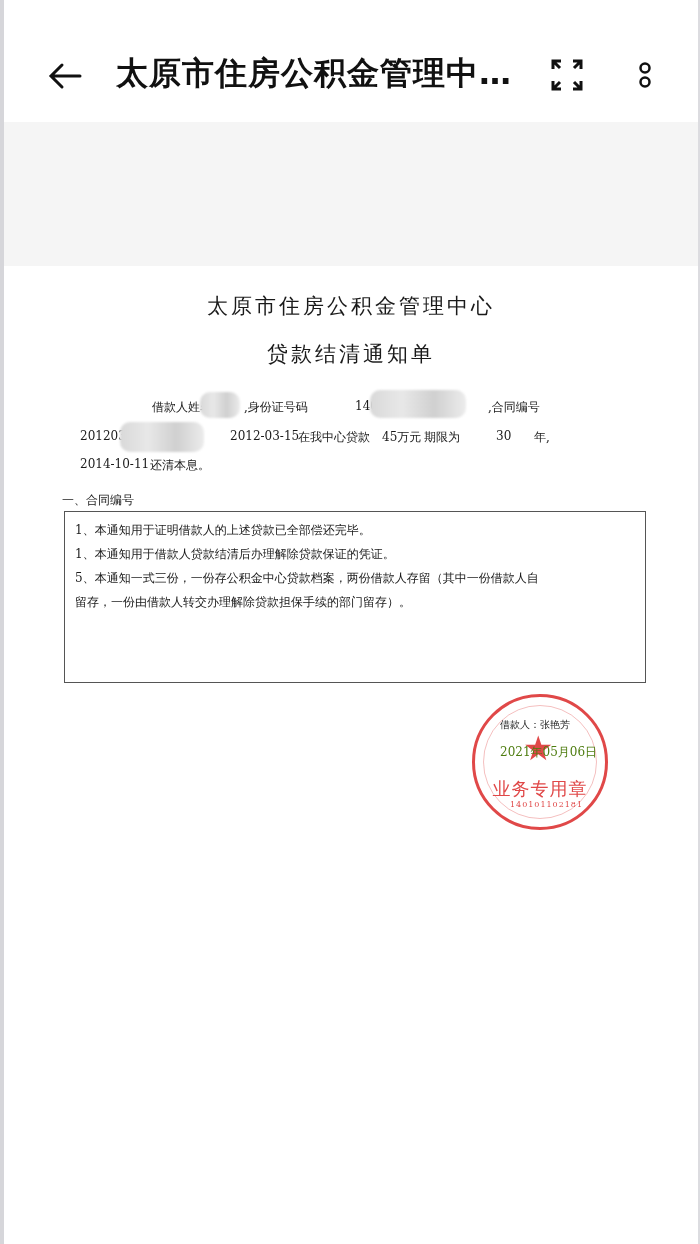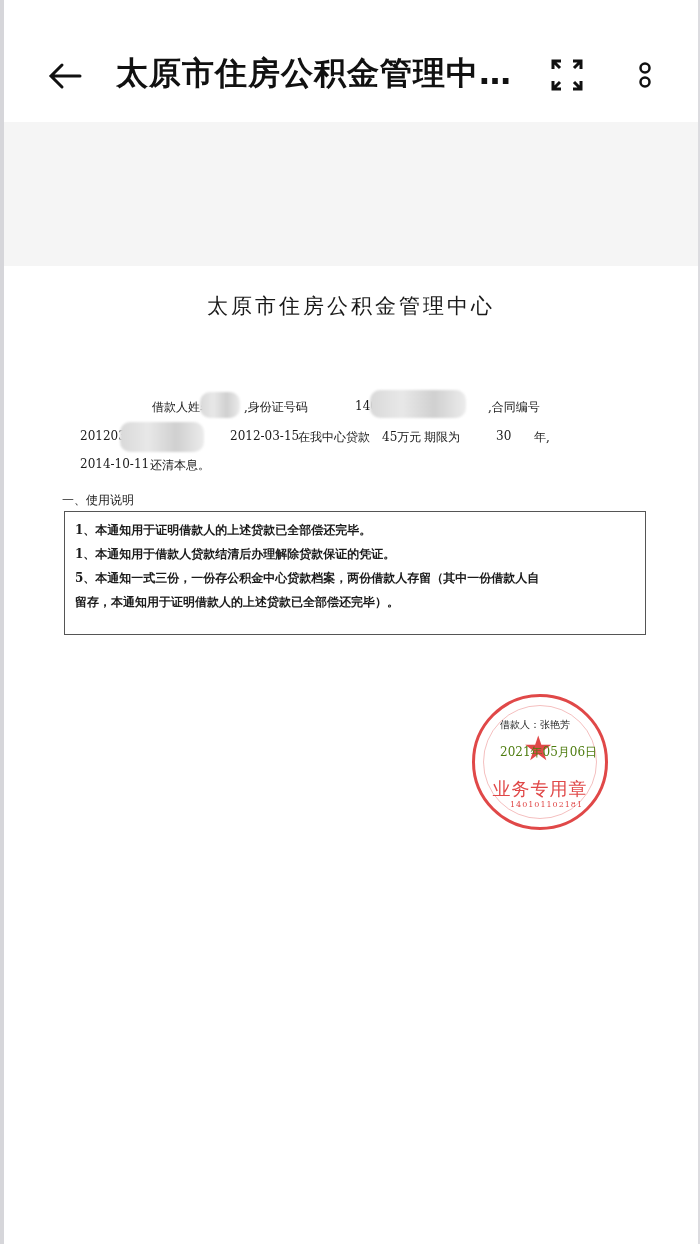--- a/index.html
+++ b/index.html
@@ -16,21 +16,21 @@
   .title { position: absolute; left: 112px; top: 52px; width: 410px; font-size: 32px; font-weight: bold; color: #111; white-space: nowrap; overflow: hidden; text-overflow: ellipsis; letter-spacing: 1px; }
   .expand-btn { position: absolute; left: 546px; top: 58px; width: 34px; height: 34px; cursor: pointer; }
   .more-btn { position: absolute; left: 630px; top: 58px; width: 22px; height: 34px; cursor: pointer; }
   .gray-band { position: absolute; left: 4px; right: 2px; top: 122px; height: 144px; background: #f5f5f5; }
   .doc { position: absolute; left: 4px; right: 2px; top: 266px; bottom: 0; background: #ffffff; font-family: "DejaVu Serif", "Liberation Serif", serif; color: #1a1a1a; }
   .doc-title { position: absolute; left: 0; right: 0; top: 26px; text-align: center; font-size: 21px; letter-spacing: 3px; }
   .doc-subtitle { position: absolute; left: 0; right: 0; top: 74px; text-align: center; font-size: 21px; letter-spacing: 3px; }
   .line { position: absolute; font-size: 12px; white-space: nowrap; }
   .blur { position: absolute; background: linear-gradient(90deg, #d9d9d9, #e8e8e8, #d0d0d0, #ececec); border-radius: 10px; filter: blur(1px); }
   .sec-heading { position: absolute; left: 58px; top: 226px; font-size: 12px; }
-  .rules-box { position: absolute; left: 60px; top: 245px; width: 582px; height: 124px; border: 1px solid #555; box-sizing: border-box; padding: 6px 10px 0 10px; font-size: 12px; font-weight: bold; }
+  .rules-box { position: absolute; left: 60px; top: 245px; width: 582px; height: 172px; border: 1px solid #555; box-sizing: border-box; padding: 6px 10px 0 10px; font-size: 12px; }
   .rule { line-height: 24px; }
   .stamp { position: absolute; left: 468px; top: 428px; width: 136px; height: 136px; border: 3px solid #e04848; border-radius: 50%; box-sizing: border-box; }
   .stamp-star { position: absolute; left: 48px; top: 34px; font-size: 34px; color: #e04848; line-height: 1; }
   .stamp-dept { position: absolute; left: 0; right: 0; top: 80px; text-align: center; font-size: 18px; color: #e04848; letter-spacing: 1px; }
   .stamp-code { position: absolute; left: 13px; right: 0; top: 103px; text-align: center; font-size: 8px; color: #e04848; letter-spacing: 1px; }
   .stamp-ring { position: absolute; left: 8px; top: 8px; right: 8px; bottom: 8px; border-radius: 50%; border: 1px solid rgba(224,72,72,0.35); }
   .borrower-sign { position: absolute; left: 496px; top: 452px; font-size: 10px; color: #222; }
   .sign-date { position: absolute; left: 496px; top: 478px; font-size: 12px; color: #4d7c0f; }
 </style>
 </head>
@@ -61,46 +61,47 @@
       <circle cx="11" cy="10" r="4.5" stroke="#111" stroke-width="2.5" fill="none"></circle>
       <circle cx="11" cy="24" r="4.5" stroke="#111" stroke-width="2.5" fill="none"></circle>
     </svg>
   </div>
 </div>
 
 <div class="gray-band"></div>
 
 <div class="doc">
   <div class="doc-title">太原市住房公积金管理中心</div>
+  <div class="doc-subtitle">贷款结清通知单</div>
 
   <span class="line" style="left:112px; top:133px;margin-left:36px;">借款人姓名</span>
   <div class="blur" style="left:196px; top:126px; width:40px; height:26px;"></div>
   <span class="line" style="left:240px; top:133px;">,身份证号码</span>
   <span class="line" style="left:351px; top:133px;">1401</span>
   <div class="blur" style="left:366px; top:124px; width:96px; height:28px;"></div>
   <span class="line" style="left:484px; top:133px;">,合同编号</span>
 
   <span class="line" style="left:76px; top:163px;">201203</span>
   <div class="blur" style="left:116px; top:156px; width:84px; height:30px;"></div>
   <span class="line" style="left:226px; top:163px;">2012-03-15</span>
   <span class="line" style="left:294px; top:163px;">在我中心贷款</span>
   <span class="line" style="left:378px; top:163px;">45万元</span>
   <span class="line" style="left:420px; top:163px;">期限为</span>
   <span class="line" style="left:492px; top:163px;">30</span>
   <span class="line" style="left:530px; top:163px;">年,</span>
 
   <span class="line" style="left:76px; top:191px;">2014-10-11</span>
   <span class="line" style="left:146px; top:191px;">还清本息。</span>
 
-  <div class="sec-heading">一、使用说明</div>
+  <div class="sec-heading">一、合同编号</div>
   <div class="rules-box">
     <div class="rule">1、本通知用于证明借款人的上述贷款已全部偿还完毕。</div>
     <div class="rule">1、本通知用于借款人贷款结清后办理解除贷款保证的凭证。</div>
     <div class="rule">5、本通知一式三份，一份存公积金中心贷款档案，两份借款人存留（其中一份借款人自</div>
-    <div class="rule">留存，本通知用于证明借款人的上述贷款已全部偿还完毕）。</div>
+    <div class="rule">留存，一份由借款人转交办理解除贷款担保手续的部门留存）。</div>
   </div>
 
   <div class="stamp">
     <div class="stamp-ring"></div>
     <div class="stamp-star">★</div>
     <div class="stamp-dept">业务专用章</div>
     <div class="stamp-code">140101102181</div>
   </div>
   <div class="borrower-sign">借款人：张艳芳</div>
   <div class="sign-date">2021年05月06日</div>

